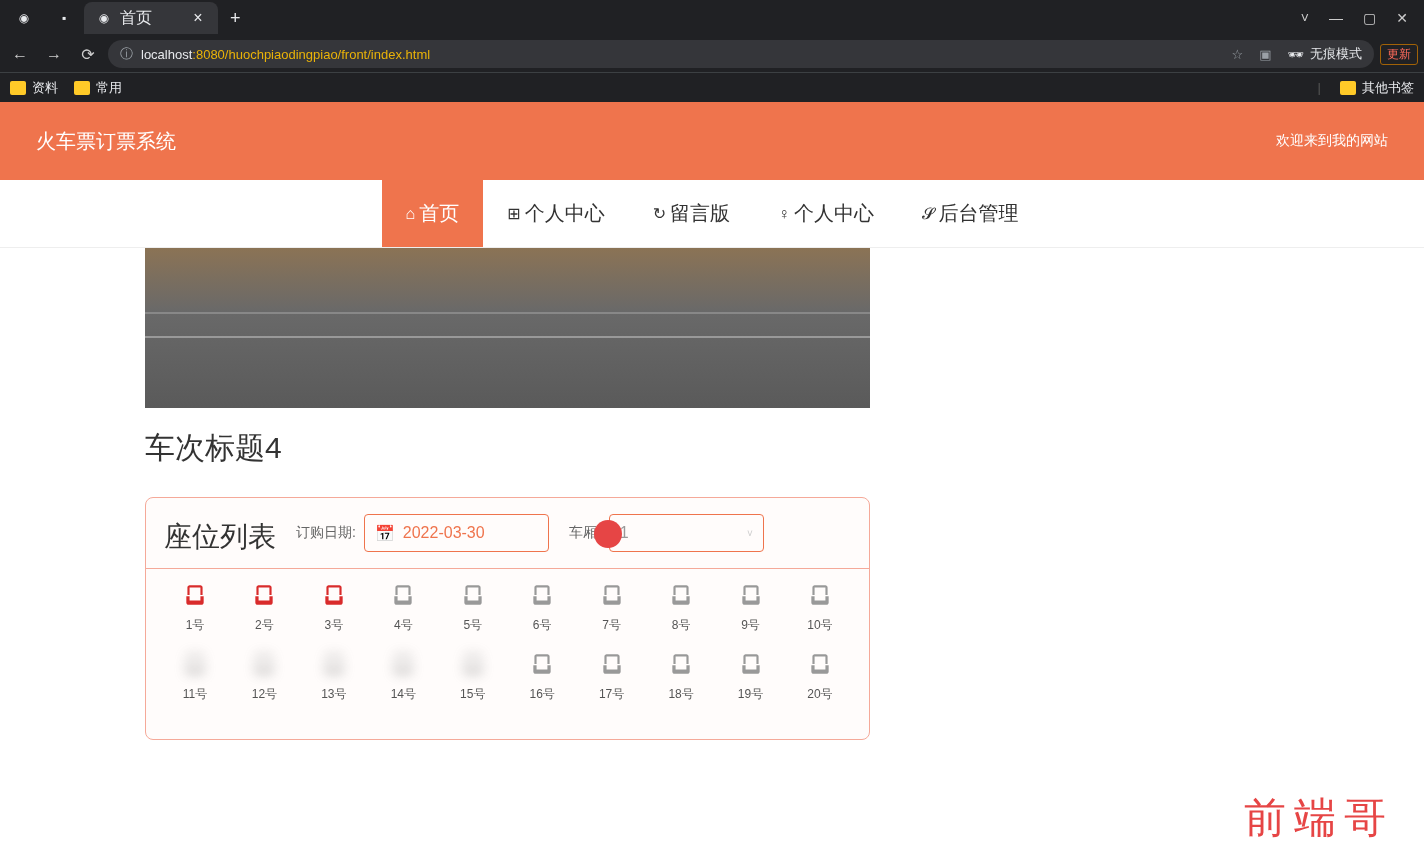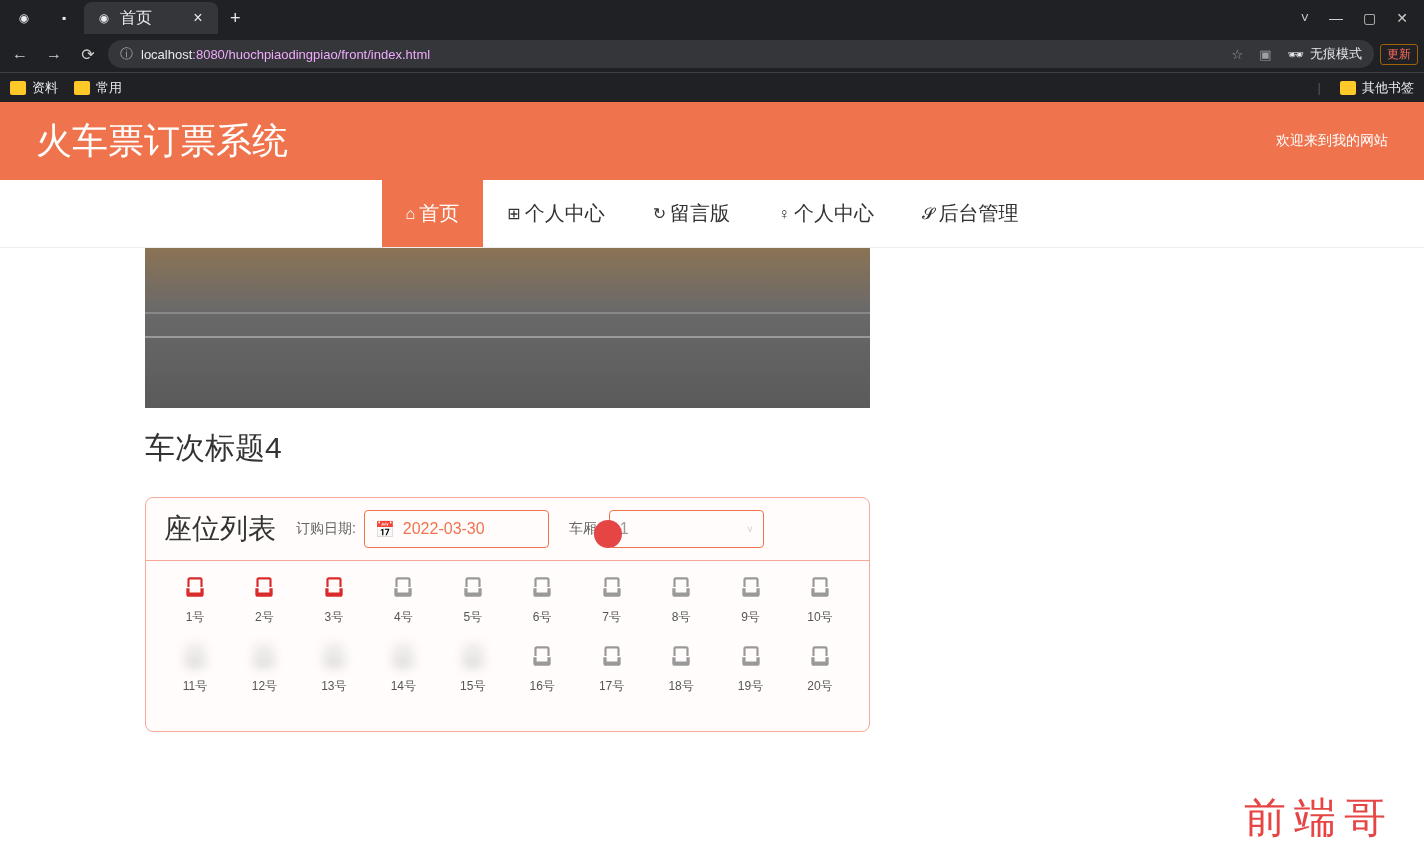--- a/index.html
+++ b/index.html
@@ -14,34 +14,34 @@
 .tab-close { width: 16px; height: 16px; display: flex; align-items: center; justify-content: center; cursor: pointer; margin-left: 30px; }
 .new-tab { padding: 0 12px; cursor: pointer; font-size: 18px; }
 .window-controls { margin-left: auto; display: flex; gap: 20px; padding-right: 12px; color: #ccc; }
 .window-ctrl { cursor: pointer; font-size: 14px; }
 
 .address-bar { display: flex; align-items: center; height: 36px; padding: 0 6px; gap: 6px; }
 .nav-btn { width: 28px; height: 28px; display: flex; align-items: center; justify-content: center; cursor: pointer; color: #ccc; font-size: 16px; }
 .url-bar { flex: 1; height: 28px; background: #35363a; border-radius: 14px; display: flex; align-items: center; padding: 0 12px; color: #9aa0a6; font-size: 13px; gap: 8px; }
 .url-text { display: flex; align-items: baseline; }
 .url-host { color: #e8eaed; }
-.url-path { color: #f0abfc; }
+.url-path { color: #eab308; }
 .url-right { margin-left: auto; display: flex; align-items: center; gap: 16px; }
 .incognito-label { display: flex; align-items: center; gap: 6px; color: #e8eaed; }
 .update-btn { color: #ff6b5b; border: 1px solid #a16207; border-radius: 3px; padding: 1px 6px; font-size: 12px; cursor: pointer; }
 
 .bookmark-bar { display: flex; align-items: center; height: 30px; padding: 0 10px; gap: 16px; font-size: 13px; border-top: 1px solid #3c4043; }
 .bookmark-item { display: flex; align-items: center; gap: 6px; cursor: pointer; color: #e8eaed; }
 .bookmark-folder { width: 16px; height: 14px; background: #ffca28; border-radius: 2px; }
 .bookmark-right { margin-left: auto; }
 
 
 .page { background: #fff; }
 .header-bar { background: #EF744D; color: #fff; display: flex; align-items: center; padding: 0 36px; height: 78px; }
-.site-title { font-size: 36px; font-weight: 400; font-family: Liberation Mono, monospace; }
+.site-title { font-size: 20px; font-weight: 400; font-family: Liberation Mono, monospace; }
 .header-welcome { margin-left: auto; font-size: 14px; }
 
 .nav-bar { display: flex; justify-content: center; background: #fff; height: 68px; border-bottom: 1px solid #eee; }
 .nav-item { display: flex; align-items: center; gap: 4px; padding: 0 24px; font-size: 20px; color: #333; cursor: pointer; }
 .nav-item.active { background: #EF744D; color: #fff; }
 .nav-icon { font-size: 16px; }
 
 .content { display: flex; padding: 0 0 0 145px; gap: 30px; }
 
 .main-col { width: 725px; }
@@ -50,21 +50,21 @@
 .hero-img::after { content: ""; position: absolute; top: 55%; left: 0; right: 0; border-top: 2px solid #999; }
 
 .detail-title { font-size: 30px; color: #333; margin: 20px 0 14px 0; }
 .detail-meta { font-size: 16px; color: #666; line-height: 2; }
 .meta-row { display: flex; flex-wrap: wrap; gap: 14px; }
 .meta-label { color: #666; }
 .meta-value { color: #666; }
 
 .seat-panel { border: 1px solid #f5a999; border-radius: 8px; margin-top: 28px; background: #fffcfb; }
 .seat-header { display: flex; align-items: center; padding: 12px 18px; border-bottom: 1px solid #f5a999; position: relative; }
-.seat-title { font-size: 28px; color: #333; }
+.seat-title { font-size: 28px; color: #333; margin-top: 8px; }
 .form-label { font-size: 14px; color: #666; margin-left: 20px; margin-right: 8px; }
 .date-input { width: 185px; height: 38px; border: 1px solid #EF744D; border-radius: 4px; padding: 0 10px; display: flex; align-items: center; gap: 8px; color: #999; }
 .date-value { color: #EF744D; }
 .select-input { width: 155px; height: 38px; border: 1px solid #EF744D; border-radius: 4px; padding: 0 10px; display: flex; align-items: center; color: #999; }
 .select-arrow { margin-left: auto; font-size: 10px; color: #ccc; }
 .red-circle { position: absolute; width: 28px; height: 28px; border-radius: 50%; background: #e64545; left: 448px; top: 22px; z-index: 2; }
 
 .seat-grid { padding: 12px 18px 20px; }
 .seat-row { display: flex; justify-content: space-between; margin-bottom: 16px; }
 .seat-cell { display: flex; flex-direction: column; align-items: center; gap: 6px; width: 62px; cursor: pointer; }

